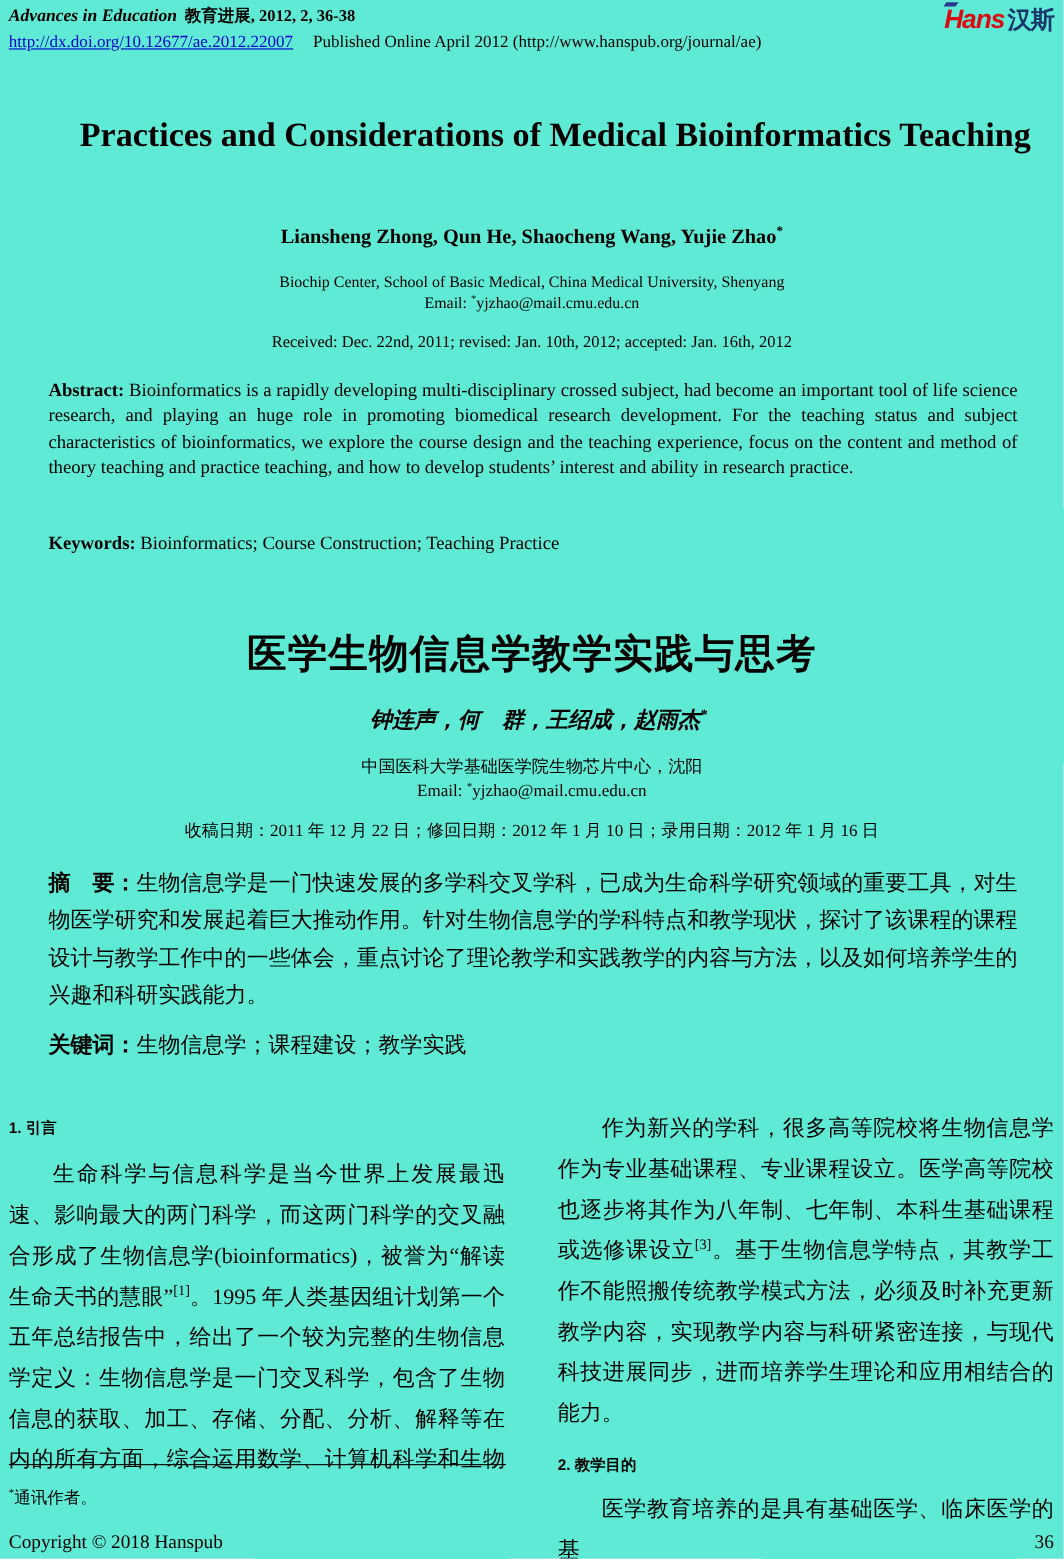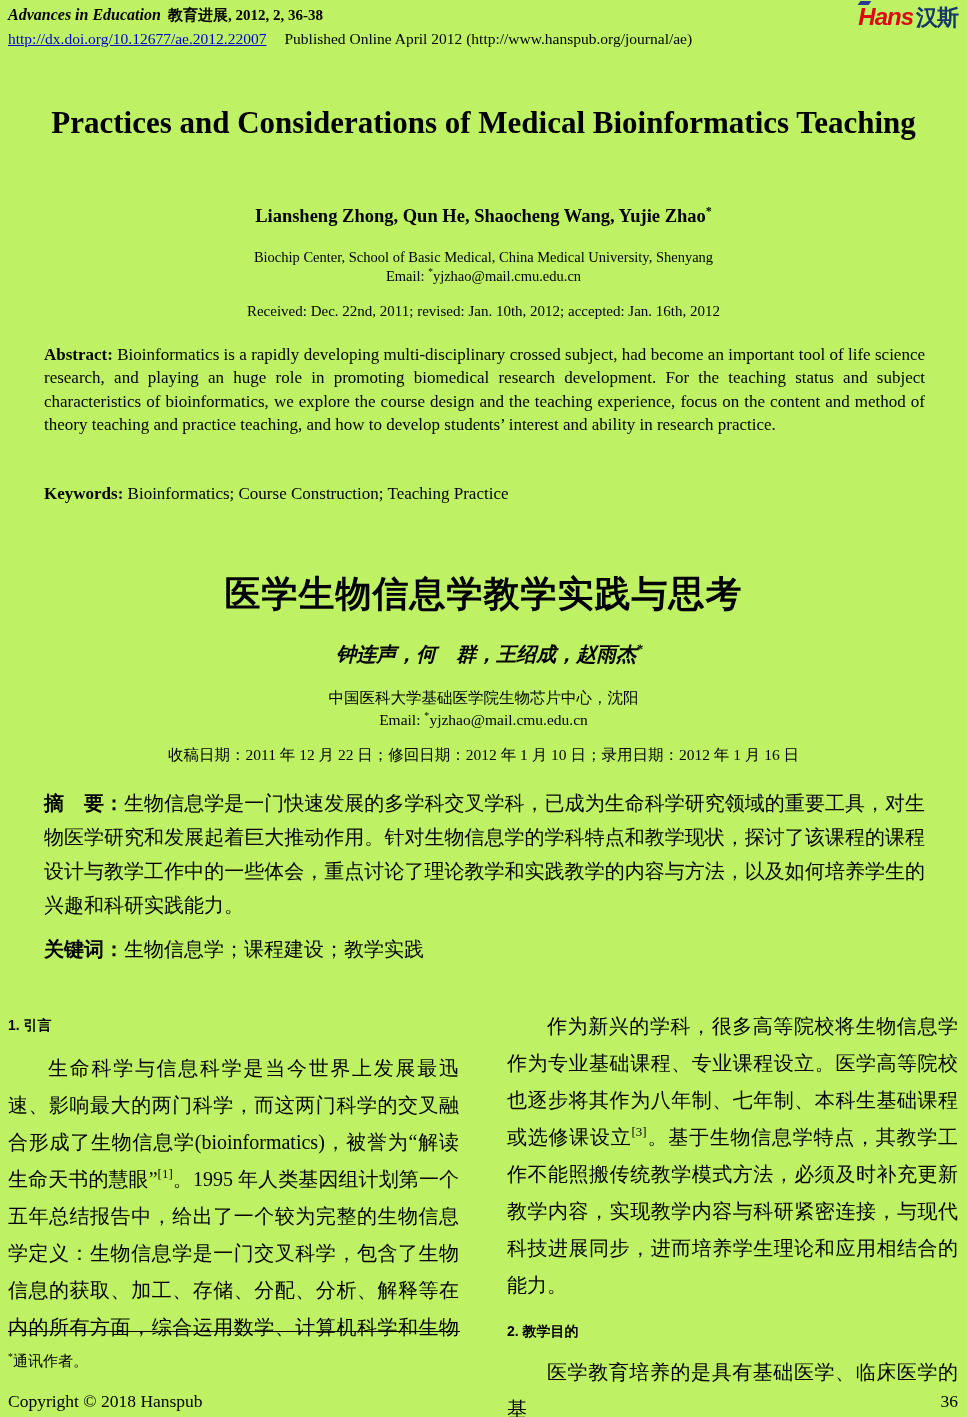--- a/index.html
+++ b/index.html
@@ -1,41 +1,41 @@
 <!DOCTYPE html>
 <html><head>
 <meta charset="utf-8">
 <style>
   html,body{margin:0;padding:0;background:#e8e8e8;}
   .page{
     position:relative;
     width:967px;height:1417px;
     margin:0 auto;
-    background:#bef264;
+    background:#5eead4;
     color:#000;
     font-family:"Liberation Serif", serif;
     overflow:hidden;
   }
   
   .header{position:absolute;top:4px;left:8px;right:150px;}
   .hdr-line1{font-size:16px;line-height:21px;white-space:nowrap;}
   .journal-en{font-weight:bold;font-style:italic;}
   .journal-cn{font-weight:bold;font-style:normal;font-size:15px;margin-left:7px;}
   .hdr-line2{font-size:15.5px;line-height:21px;margin-top:2px;white-space:nowrap;}
   .doi-link{color:#0000CC;text-decoration:underline;cursor:pointer;}
   .published{margin-left:18px;color:#000;}
   .logo{position:absolute;top:3px;right:9px;white-space:nowrap;}
   .logo-hans{position:relative;color:#DB0A13;font-family:"Liberation Sans",sans-serif;
     font-weight:bold;font-style:italic;font-size:24px;letter-spacing:-1px;}
   .logo-hans::before{content:"";position:absolute;left:1px;top:-2px;width:11px;height:4px;
     background:#2B3990;transform:skewX(-35deg);}
   .logo-cn{color:#16376B;font-family:"Liberation Sans",sans-serif;font-weight:bold;
     font-size:22px;margin-left:3px;letter-spacing:-1px;}
   
-  .title-en{position:absolute;top:82px;left:30px;right:30px;text-align:center;
+  .title-en{position:absolute;top:82px;left:30px;right:30px;text-align:right;
     font-size:31px;font-weight:bold;line-height:40px;}
   .authors-en{position:absolute;top:206px;left:0;right:0;text-align:center;
     font-size:18.5px;font-weight:bold;}
   .affil-en{position:absolute;top:248px;left:0;right:0;text-align:center;
     font-size:14.5px;line-height:18.5px;}
   .received{position:absolute;top:303px;left:0;right:0;text-align:center;font-size:15px;}
   .abstract-en{position:absolute;top:343px;left:44px;right:42px;
     font-size:17px;line-height:23.4px;text-align:justify;}
   .keywords-en{position:absolute;top:484px;left:44px;right:42px;font-size:17px;}
   .lbl{font-weight:bold;}

